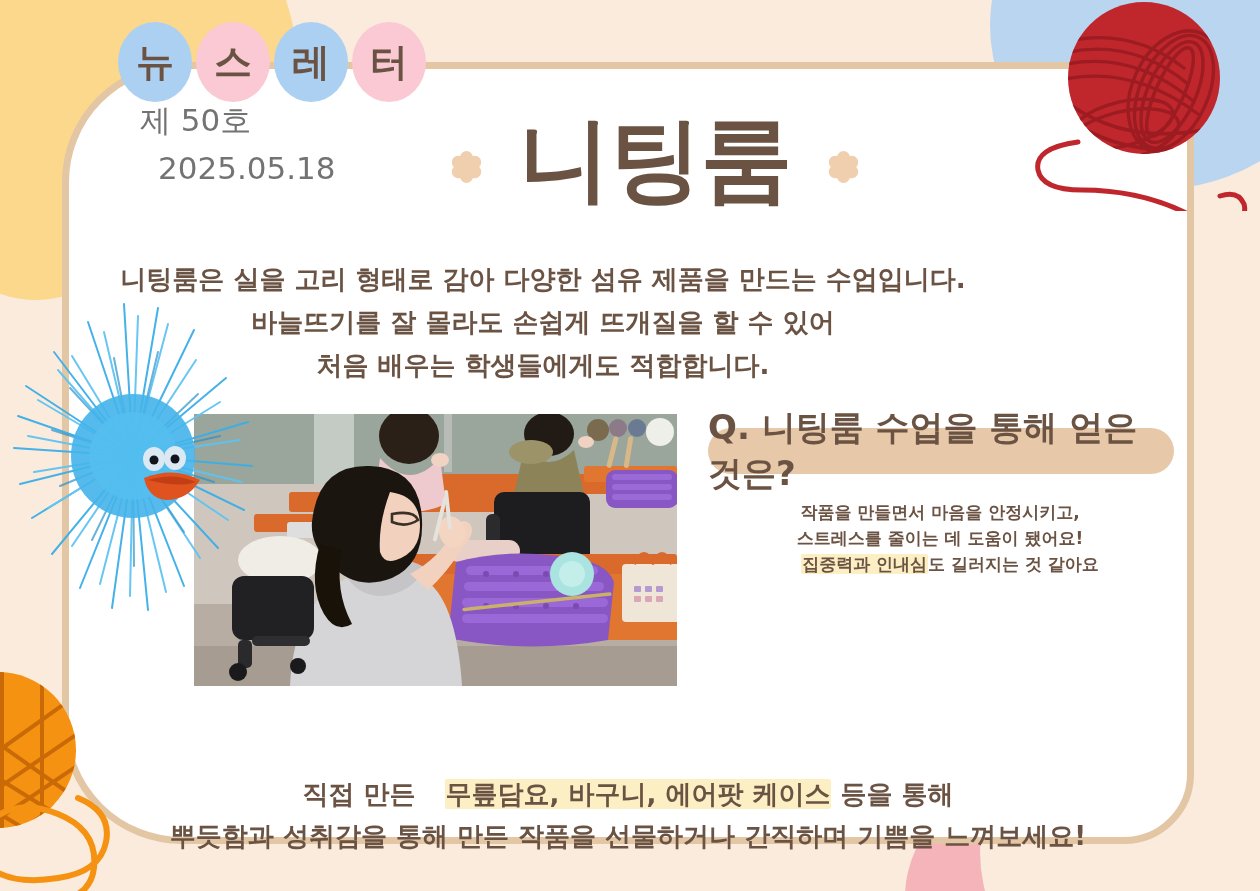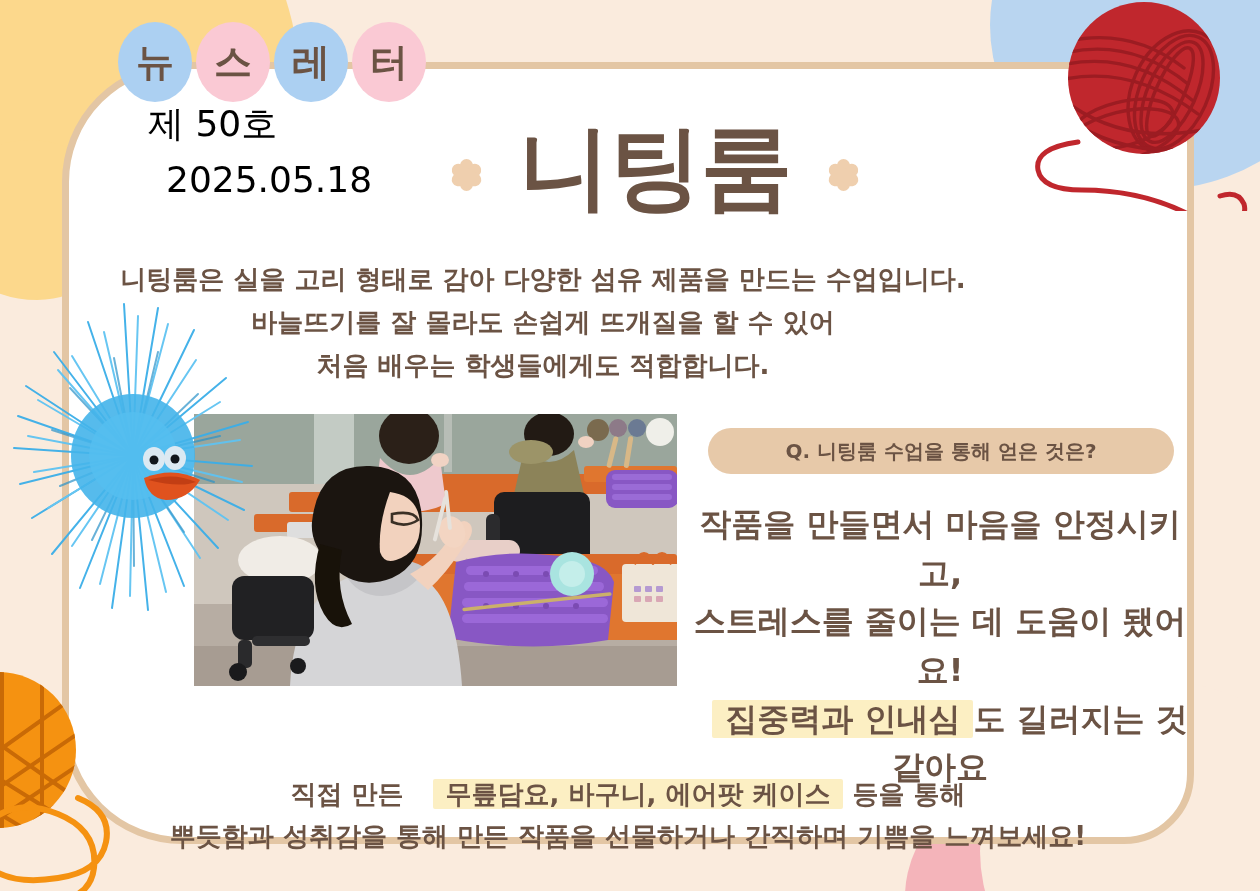--- a/index.html
+++ b/index.html
@@ -100,35 +100,35 @@
     font-weight: 700;
     color: #6B5344;
     letter-spacing: 0;
   }
   .badge.blue  { background: #ACD0F2; }
   .badge.pink  { background: #FAC9D4; }
 
   
   .issue-meta {
     position: absolute;
-    left: 148px;
+    left: 140px;
     top: 96px;
     z-index: 13;
-    color: #000000;
-    font-size: 36px;
+    color: #737373;
+    font-size: 31px;
     line-height: 1.55;
     font-weight: 500;
   }
   .issue-date { margin-left: 18px; }
 
   
   .title-wrap {
     position: absolute;
     left: 420px;
-    top: 108px;
+    top: 100px;
     width: 470px;
     height: 120px;
     display: flex;
     align-items: center;
     justify-content: center;
     gap: 34px;
     z-index: 13;
   }
   .asterisk {
     flex: 0 0 auto;
@@ -203,41 +203,41 @@
     left: 708px;
     top: 428px;
     width: 466px;
     height: 46px;
     background: #E7C9A9;
     border-radius: 24px;
     display: flex;
     align-items: center;
     justify-content: center;
     color: #6B5344;
-    font-size: 20px;
+    font-size: 34px;
     font-weight: 700;
     z-index: 12;
   }
 
   
   .answer {
     position: absolute;
     left: 690px;
     top: 500px;
     width: 500px;
     text-align: center;
     color: #6B5344;
-    font-size: 32px;
+    font-size: 17px;
     font-weight: 700;
     line-height: 1.52;
     z-index: 12;
   }
   .hl {
     background: #FCEFC3;
-    padding: 0 13px;
+    padding: 0 1px;
     border-radius: 2px;
     margin-left: 20px;
   }
 
   
   .footer-text {
     position: absolute;
     left: 62px;
     top: 774px;
     width: 1132px;

